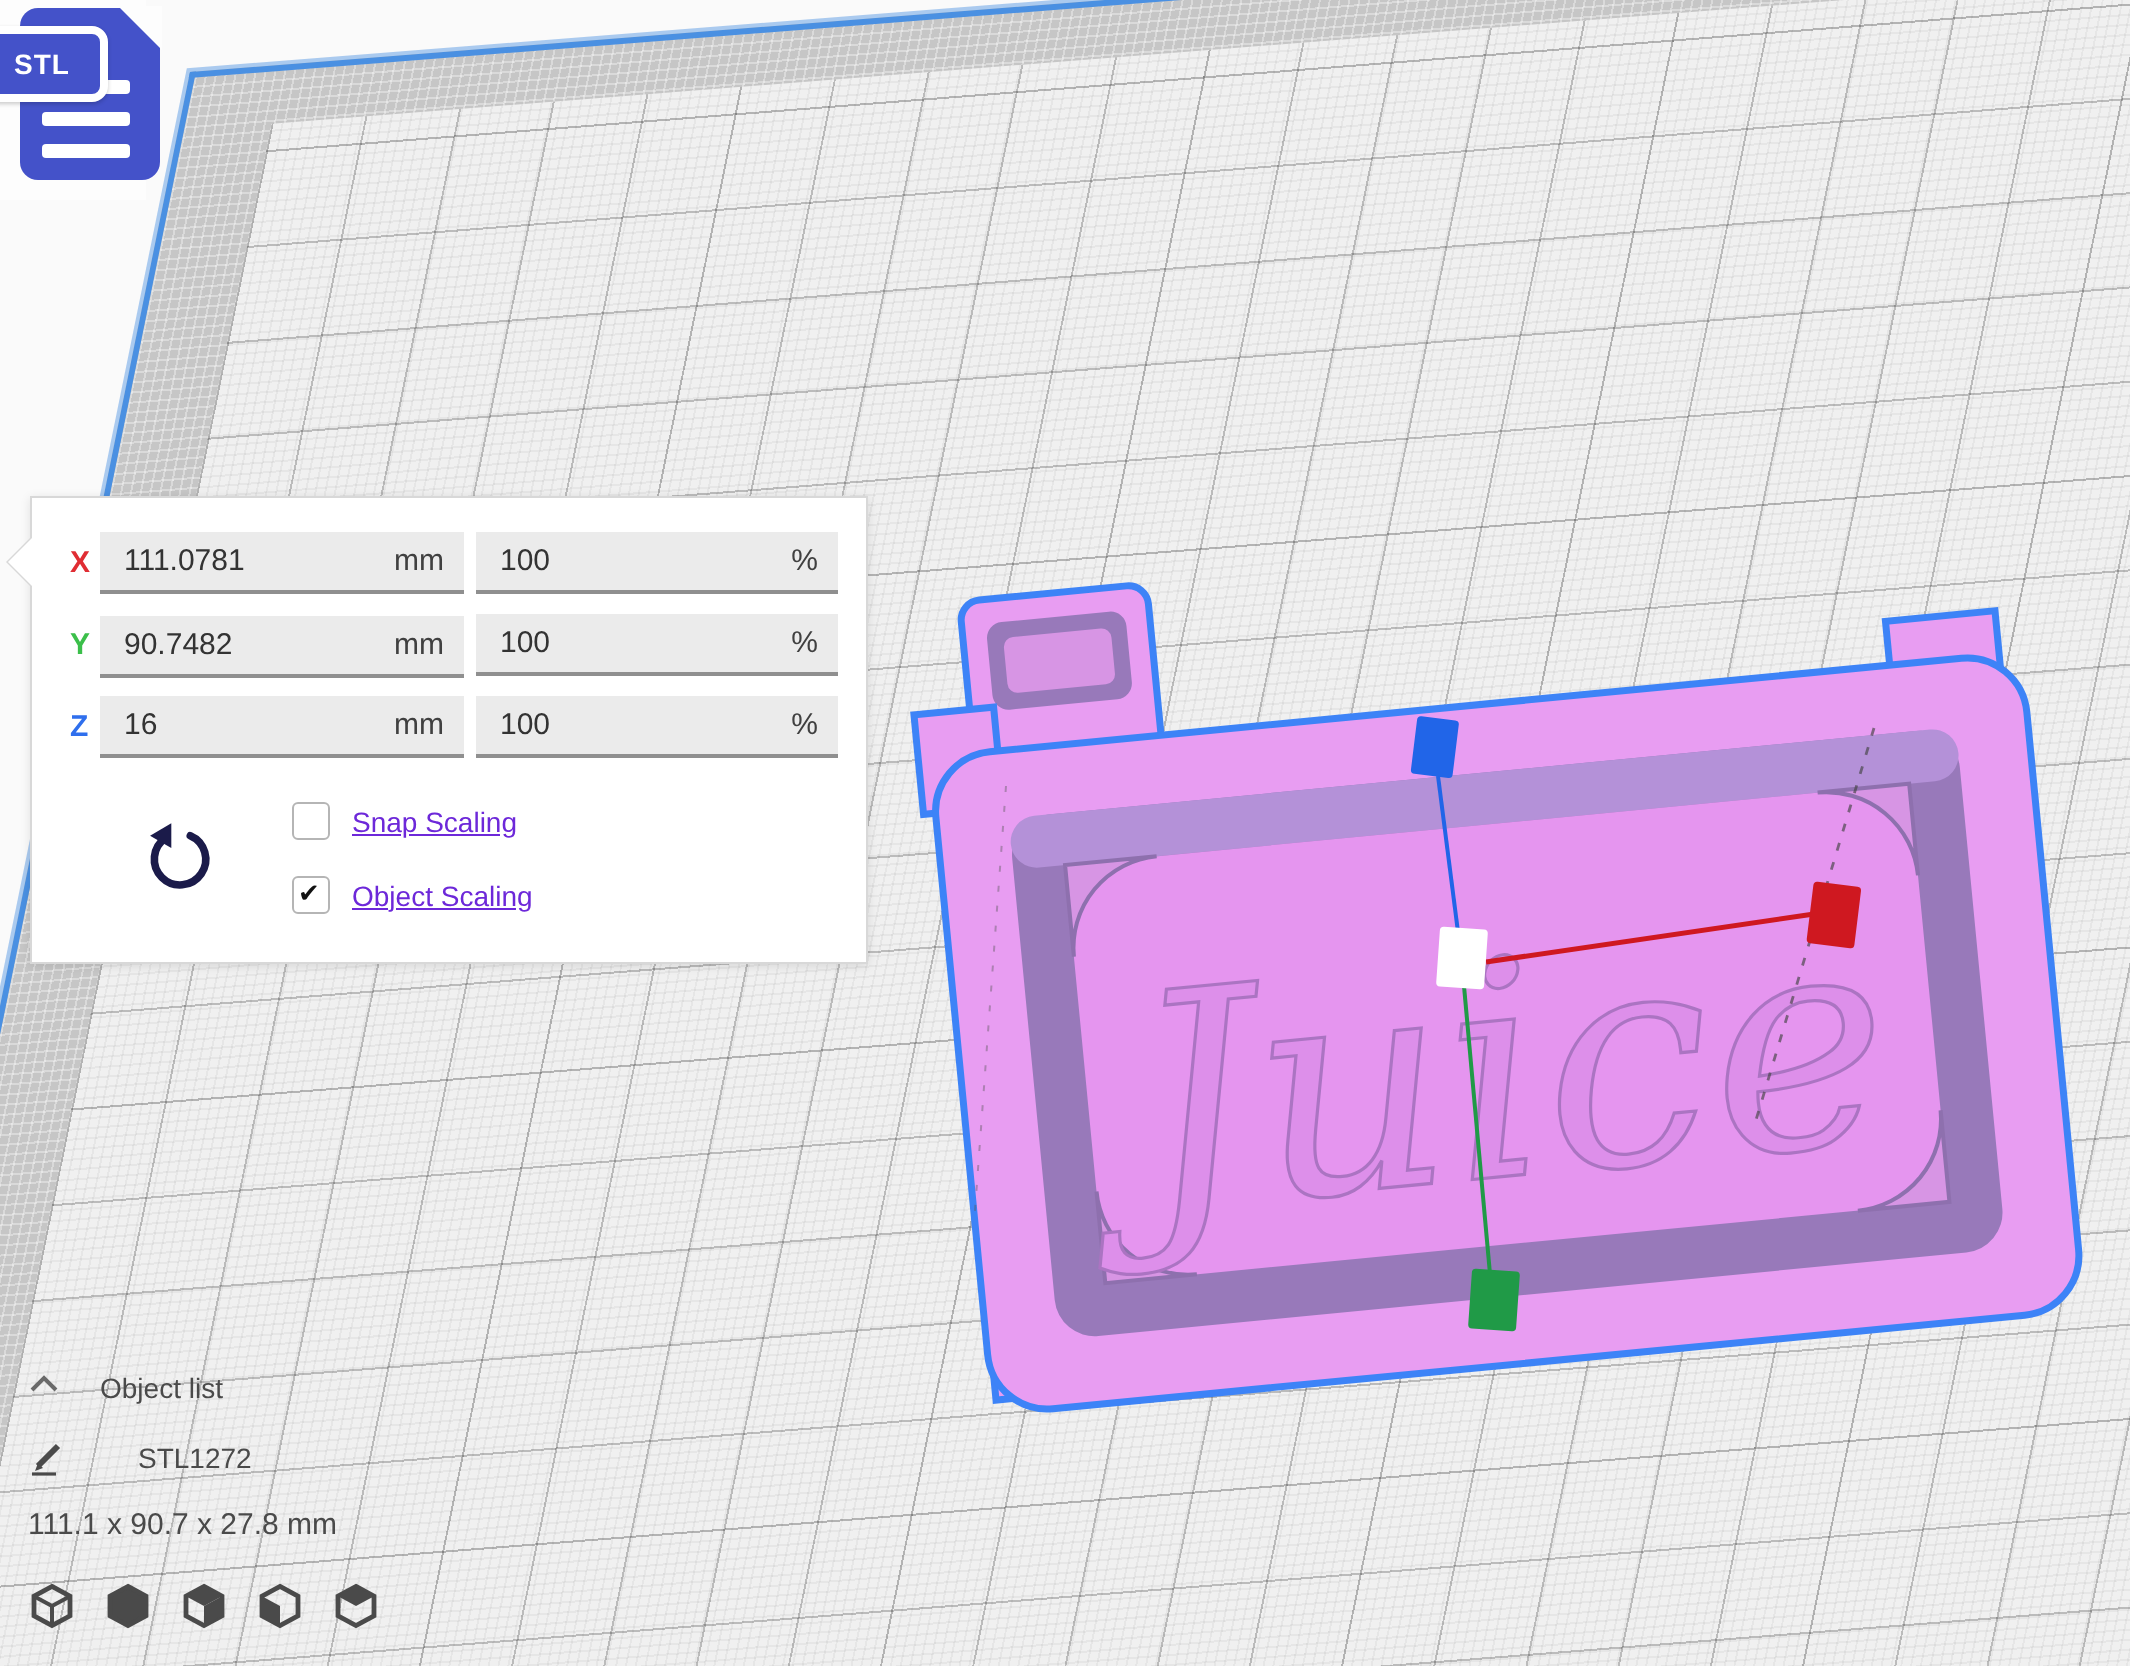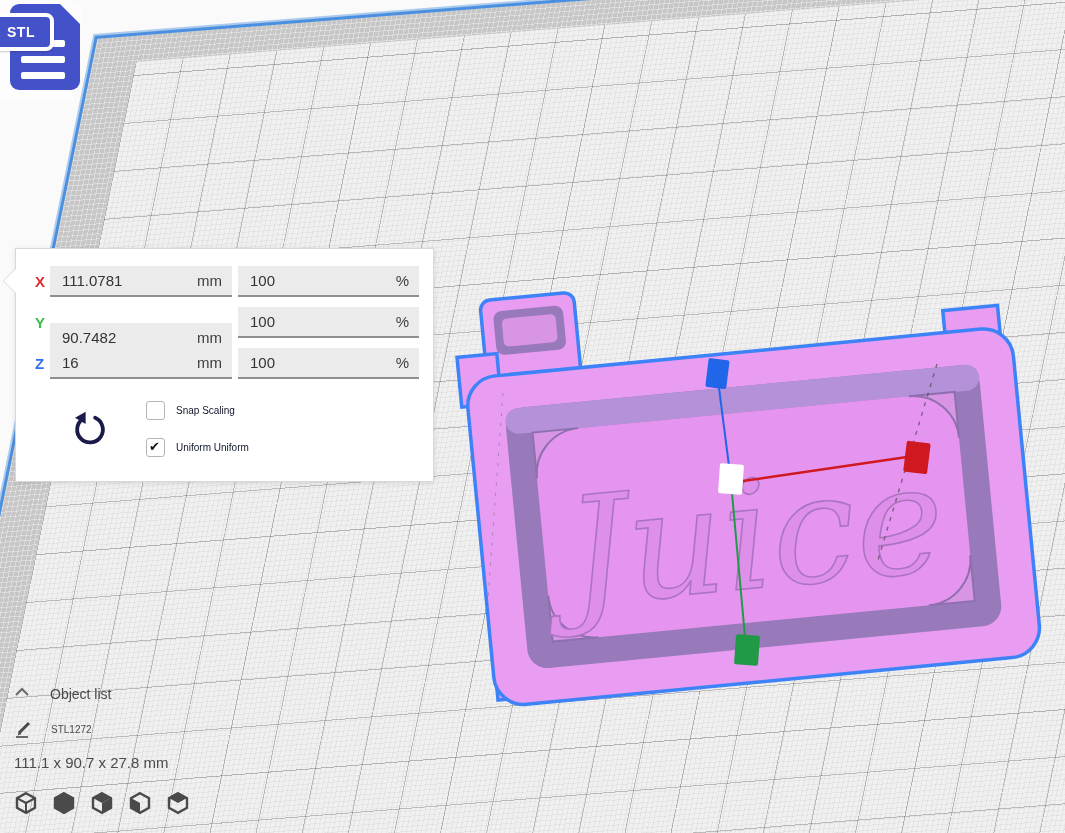--- a/index.html
+++ b/index.html
@@ -53,31 +53,31 @@
   .field input{flex:1;min-width:0;background:transparent;border:none;outline:none;
     font-family:"Liberation Sans",sans-serif;font-size:15px;color:#333;padding:0 0 0 12px;}
   .field .unit{color:#404040;font-size:15px;padding-right:10px;}
   .f-mm{left:34px;width:182px;}
   .f-pct{left:222px;width:181px;}
   .check-row{position:absolute;left:130px;display:flex;align-items:center;cursor:pointer;}
   .checkbox{position:relative;width:17px;height:17px;background:#fff;border:1px solid #b5b5b5;
     border-radius:3px;}
   .checkbox.checked::after{content:"\2714";position:absolute;left:2px;top:0px;
     font-size:13px;color:#111;}
-  .check-label{margin-left:11px;font-size:10px;color:#0f172a;}
+  .check-label{margin-left:11px;font-size:14px;color:#6d28d9;text-decoration:underline;}
   .reset-btn{position:absolute;left:55px;top:400px;width:42px;height:42px;background:none;
     border:none;cursor:pointer;padding:0;}
   .scale-panel .reset-btn{top:160px;left:52px;}
   
   .objlist{position:absolute;left:0;top:680px;width:260px;color:#4a4a4a;}
   .objlist-header{position:absolute;left:14px;top:6px;display:flex;align-items:flex-start;cursor:pointer;}
   .objlist-header .caret{margin-right:20px;}
   .objlist-header .hdr-text{font-size:14px;}
   .objlist-item{position:absolute;left:14px;top:39px;display:flex;align-items:center;}
-  .objlist-item .item-text{margin-left:17px;font-size:10px;}
+  .objlist-item .item-text{margin-left:35px;font-size:14px;}
   .obj-dims{position:absolute;left:14px;top:74px;font-size:15px;white-space:nowrap;}
   .viewbar{position:absolute;left:0px;top:790px;display:flex;}
   .viewbar .vbtn{width:24px;height:26px;margin-left:14px;margin-right:0;background:none;border:none;
     padding:0;cursor:pointer;}
   .viewbar .vbtn:first-child{margin-left:14px;}
   .viewbar .vbtn + .vbtn{margin-left:14px;}
   .viewbar svg{display:block;}
 </style>
 </head>
 <body>
@@ -149,21 +149,21 @@
       <span class="unit">mm</span>
     </div>
     <div class="field f-pct" style="top:0">
       <input value="100" style="">
       <span class="unit">%</span>
     </div>
   </div>
 
   <div class="srow" style="top:58px">
     <span class="axis-label" style="color:#3bbf4a">Y</span>
-    <div class="field f-mm" style="top:16px">
+    <div class="field f-mm" style="top:1px">
       <input value="90.7482" style="">
       <span class="unit">mm</span>
     </div>
     <div class="field f-pct" style="top:0">
       <input value="100" style="">
       <span class="unit">%</span>
     </div>
   </div>
 
   <div class="srow" style="top:99px">
@@ -185,21 +185,21 @@
     </svg>
   </button>
 
   <div class="check-row" style="top:152px">
     <div class="checkbox"></div>
     <span class="check-label">Snap Scaling</span>
   </div>
 
   <div class="check-row" style="top:189px">
     <div class="checkbox checked"></div>
-    <span class="check-label">Uniform Uniform</span>
+    <span class="check-label">Object Scaling</span>
   </div>
 </div>
 
 <div class="objlist">
   <div class="objlist-header">
     <svg class="caret" width="16" height="12" viewBox="0 0 16 12">
       <polyline points="2,9 8,3 14,9" fill="none" stroke="#6a6a6a" stroke-width="2"></polyline>
     </svg>
     <span class="hdr-text">Object list</span>
   </div>

